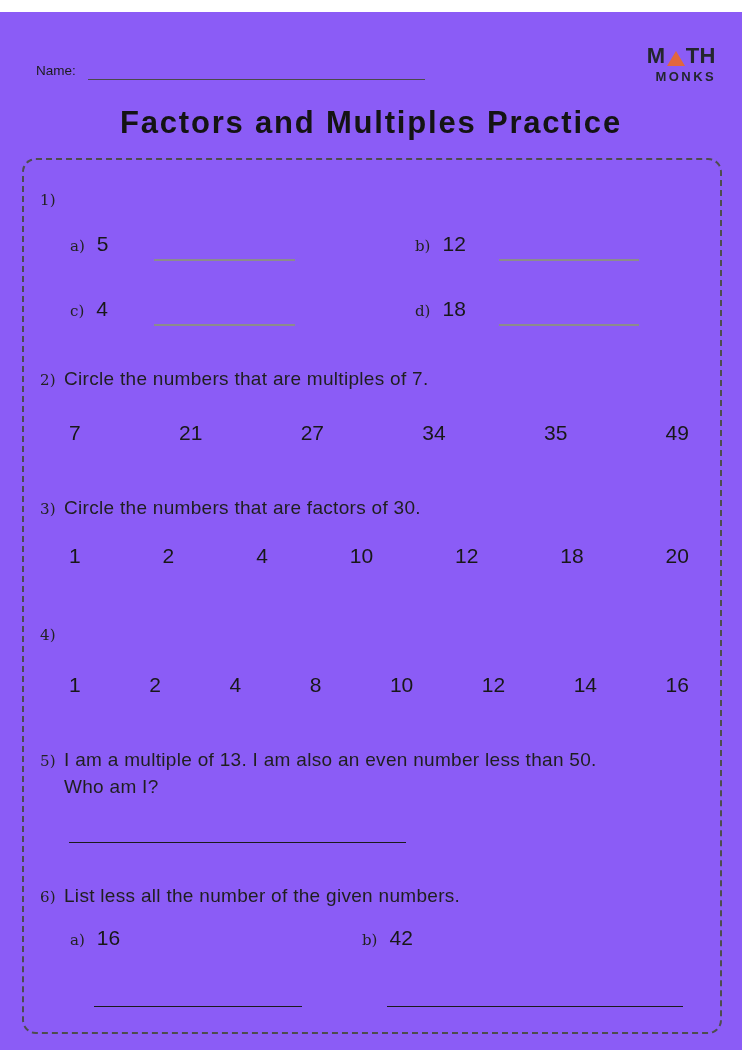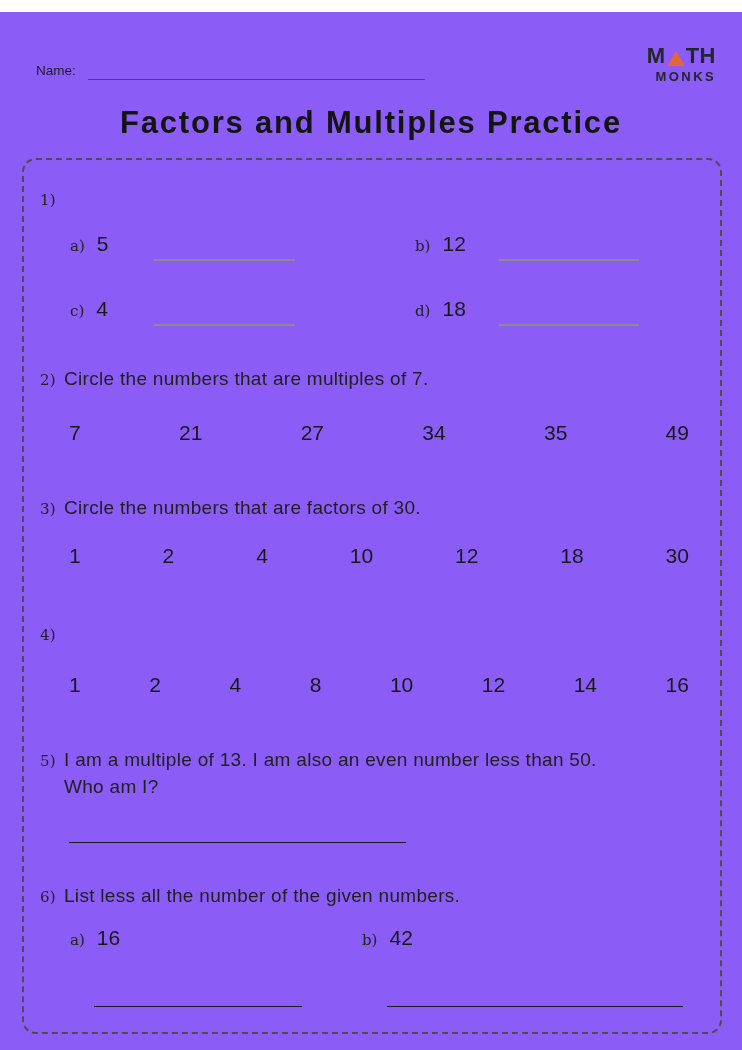--- a/index.html
+++ b/index.html
@@ -127,21 +127,21 @@
       <span class="q-num">3)</span>
       <span>Circle the numbers that are factors of 30.</span>
     </div>
     <div class="num-row q3-row">
       <span>1</span>
       <span>2</span>
       <span>4</span>
       <span>10</span>
       <span>12</span>
       <span>18</span>
-      <span>30</span>
+      <span>20</span>
     </div>
 
     <div class="q-head q4-head">
       <span class="q-num">4)</span>
     </div>
     <div class="num-row q4-row">
       <span>1</span>
       <span>2</span>
       <span>4</span>
       <span>8</span>

